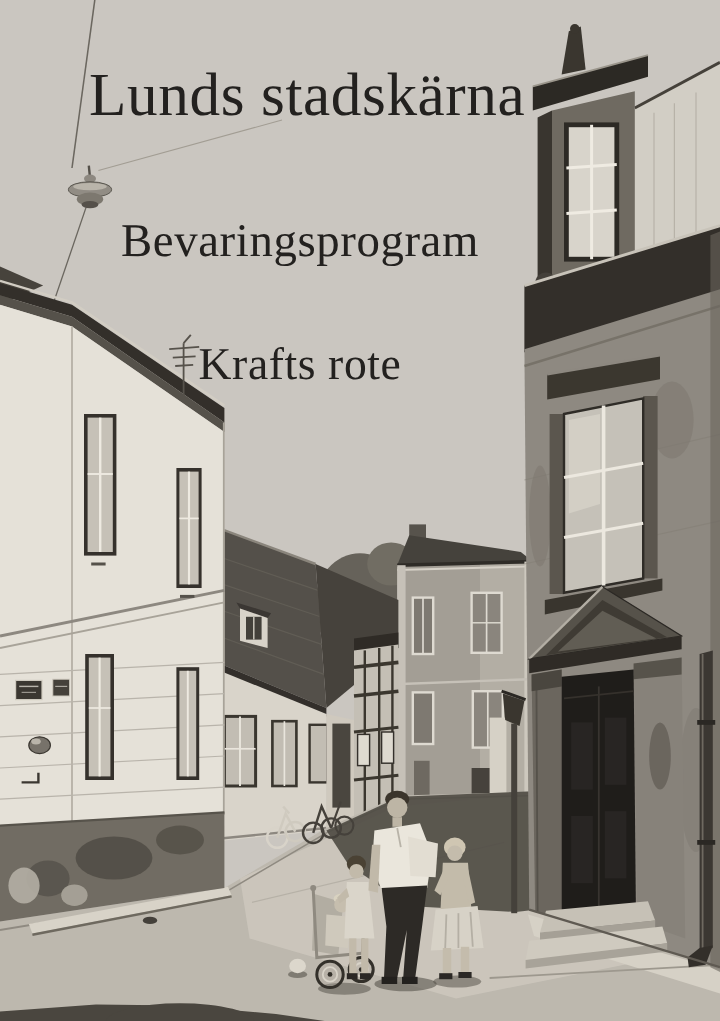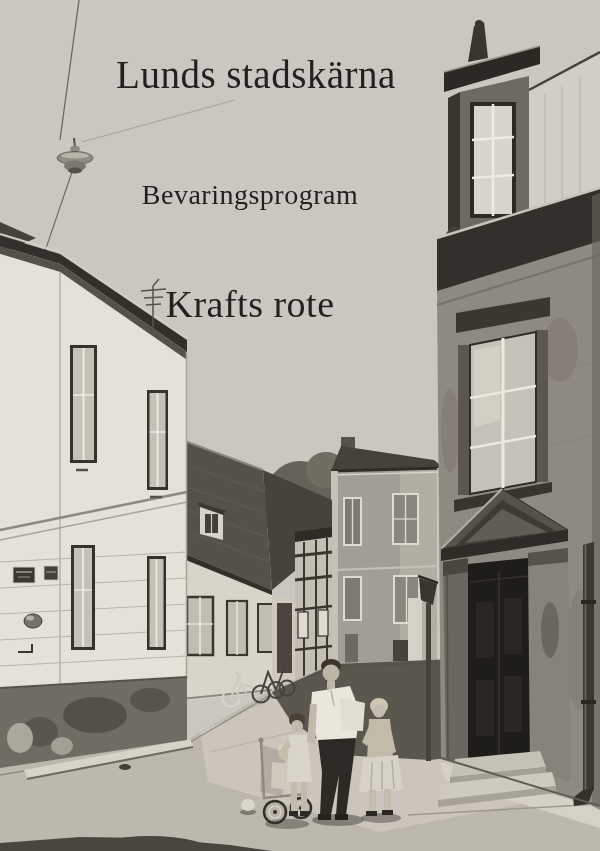--- a/index.html
+++ b/index.html
@@ -6,22 +6,22 @@
   #cover{
     position:relative;width:600px;height:851px;overflow:hidden;
     background:#cac6c0;
     font-family:"Liberation Serif","DejaVu Serif",serif;
   }
   #scene{position:absolute;left:0;top:0;width:600px;height:851px;display:block;}
   .cover-text{
     position:absolute;text-align:center;color:#23211f;line-height:1;
     letter-spacing:0.5px;white-space:nowrap;
   }
-  #title-line{left:26px;top:55px;width:460px;font-size:39px;text-align:center;}
-  #subtitle-line1{left:55px;top:181px;width:390px;font-size:28px;}
+  #title-line{left:26px;top:55px;width:460px;font-size:51px;text-align:center;}
+  #subtitle-line1{left:55px;top:181px;width:390px;font-size:39px;}
   #subtitle-line2{left:55px;top:249px;width:390px;font-size:38px;margin-top:36px;}
 </style>
 </head>
 <body>
 
 <div id="cover">
 
 <svg id="scene" viewBox="0 0 600 851" xmlns="http://www.w3.org/2000/svg">
 
   <rect x="0" y="0" width="600" height="851" fill="#cac6c0"></rect>

